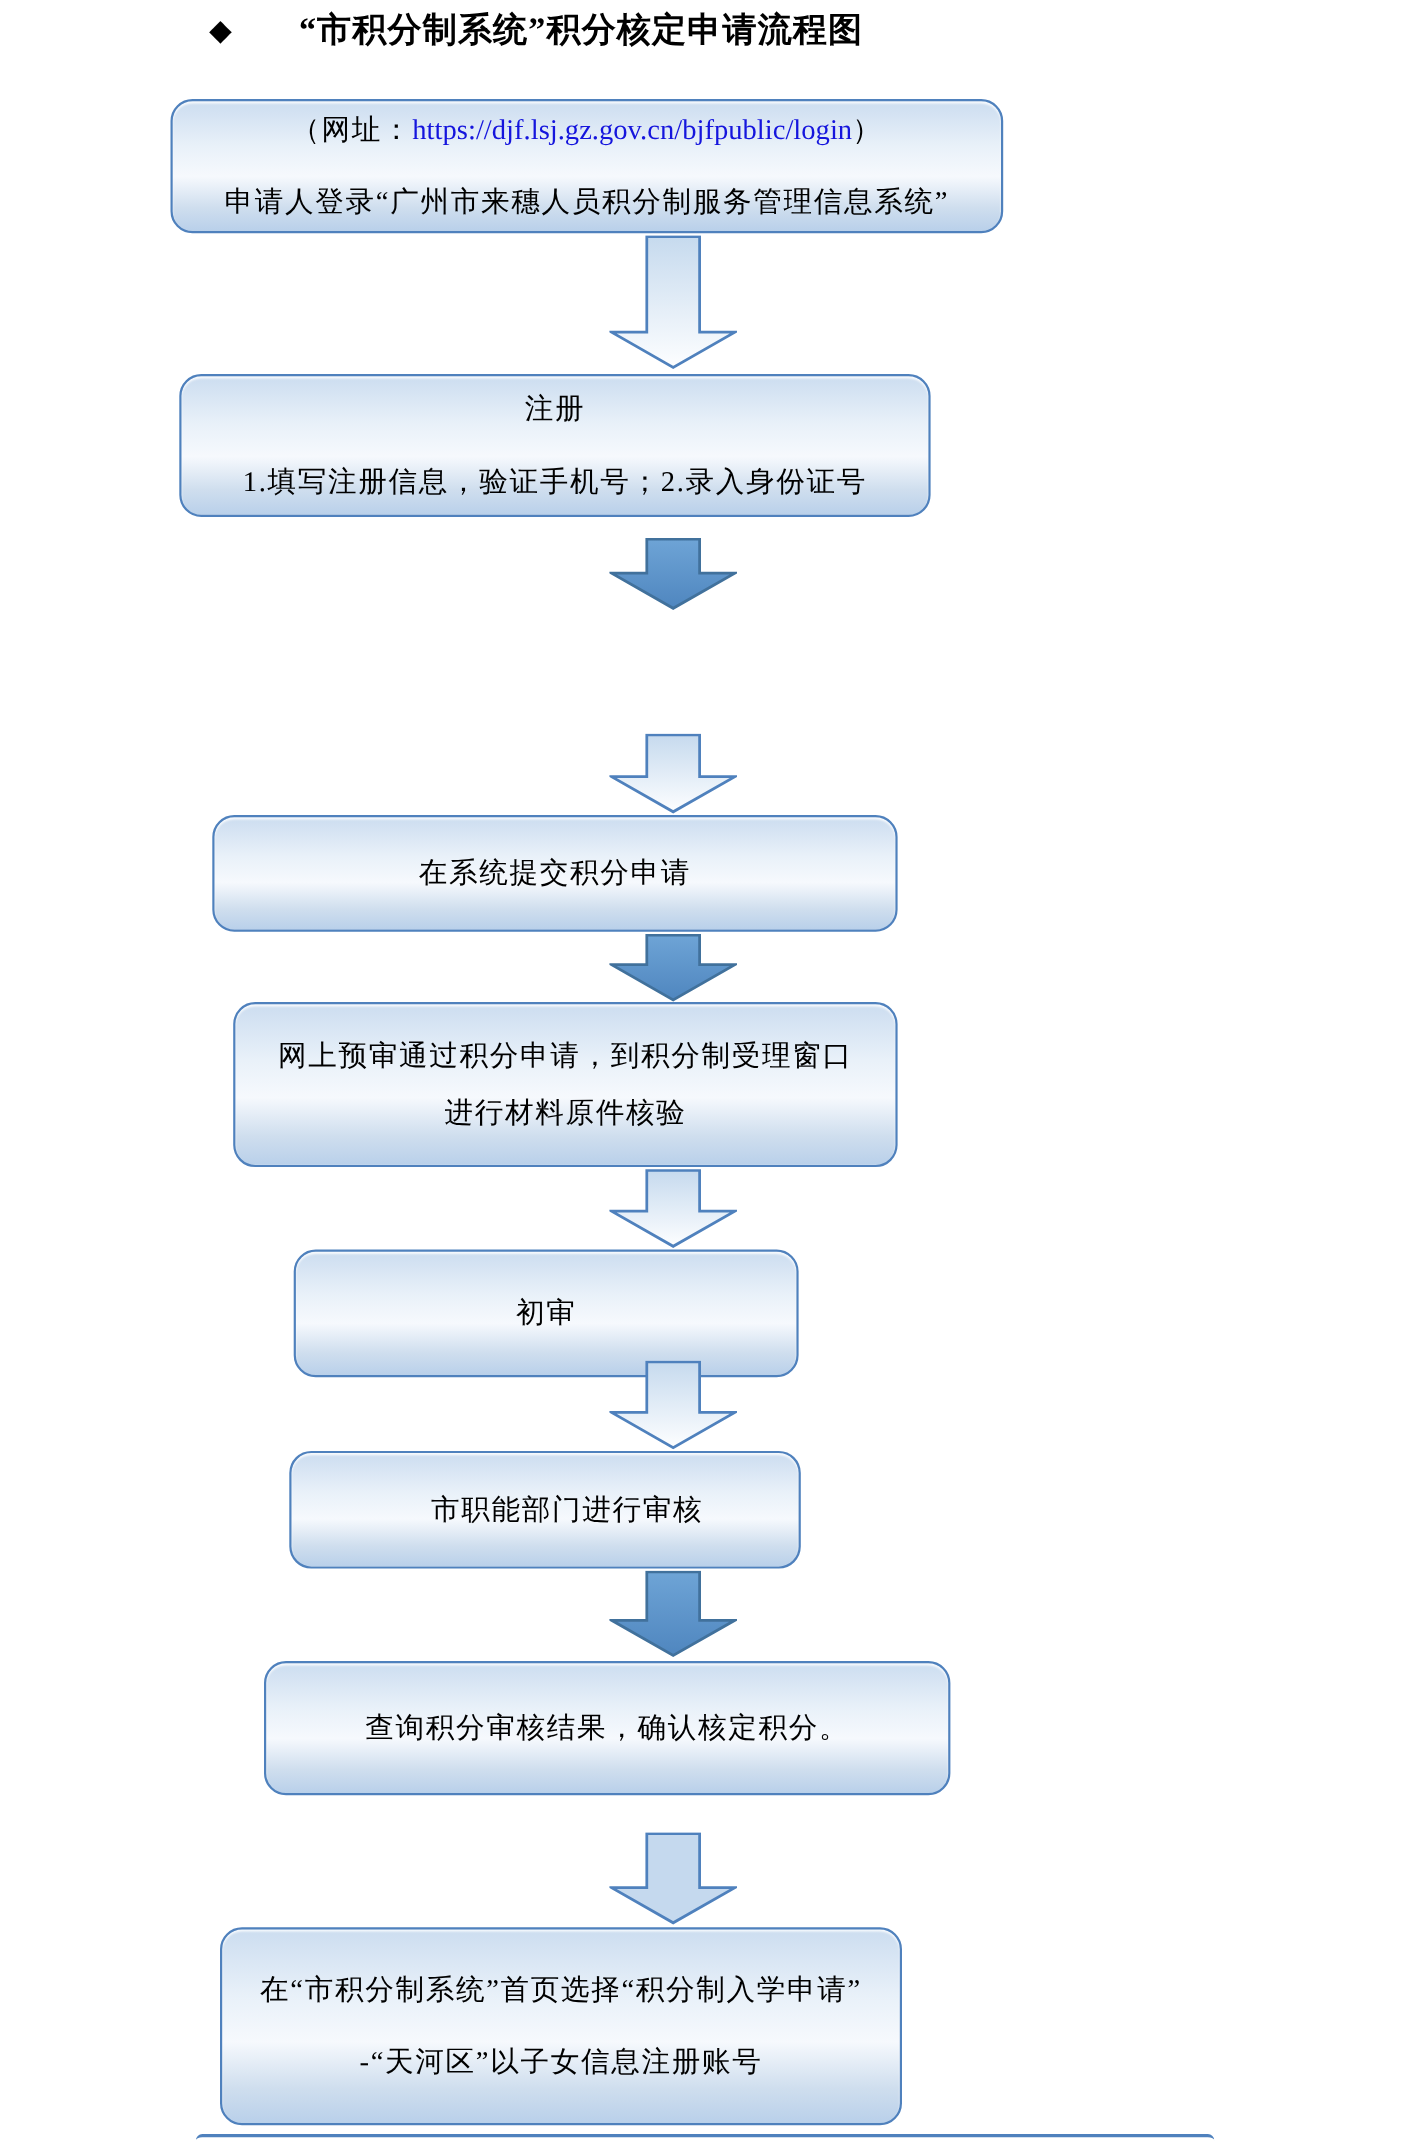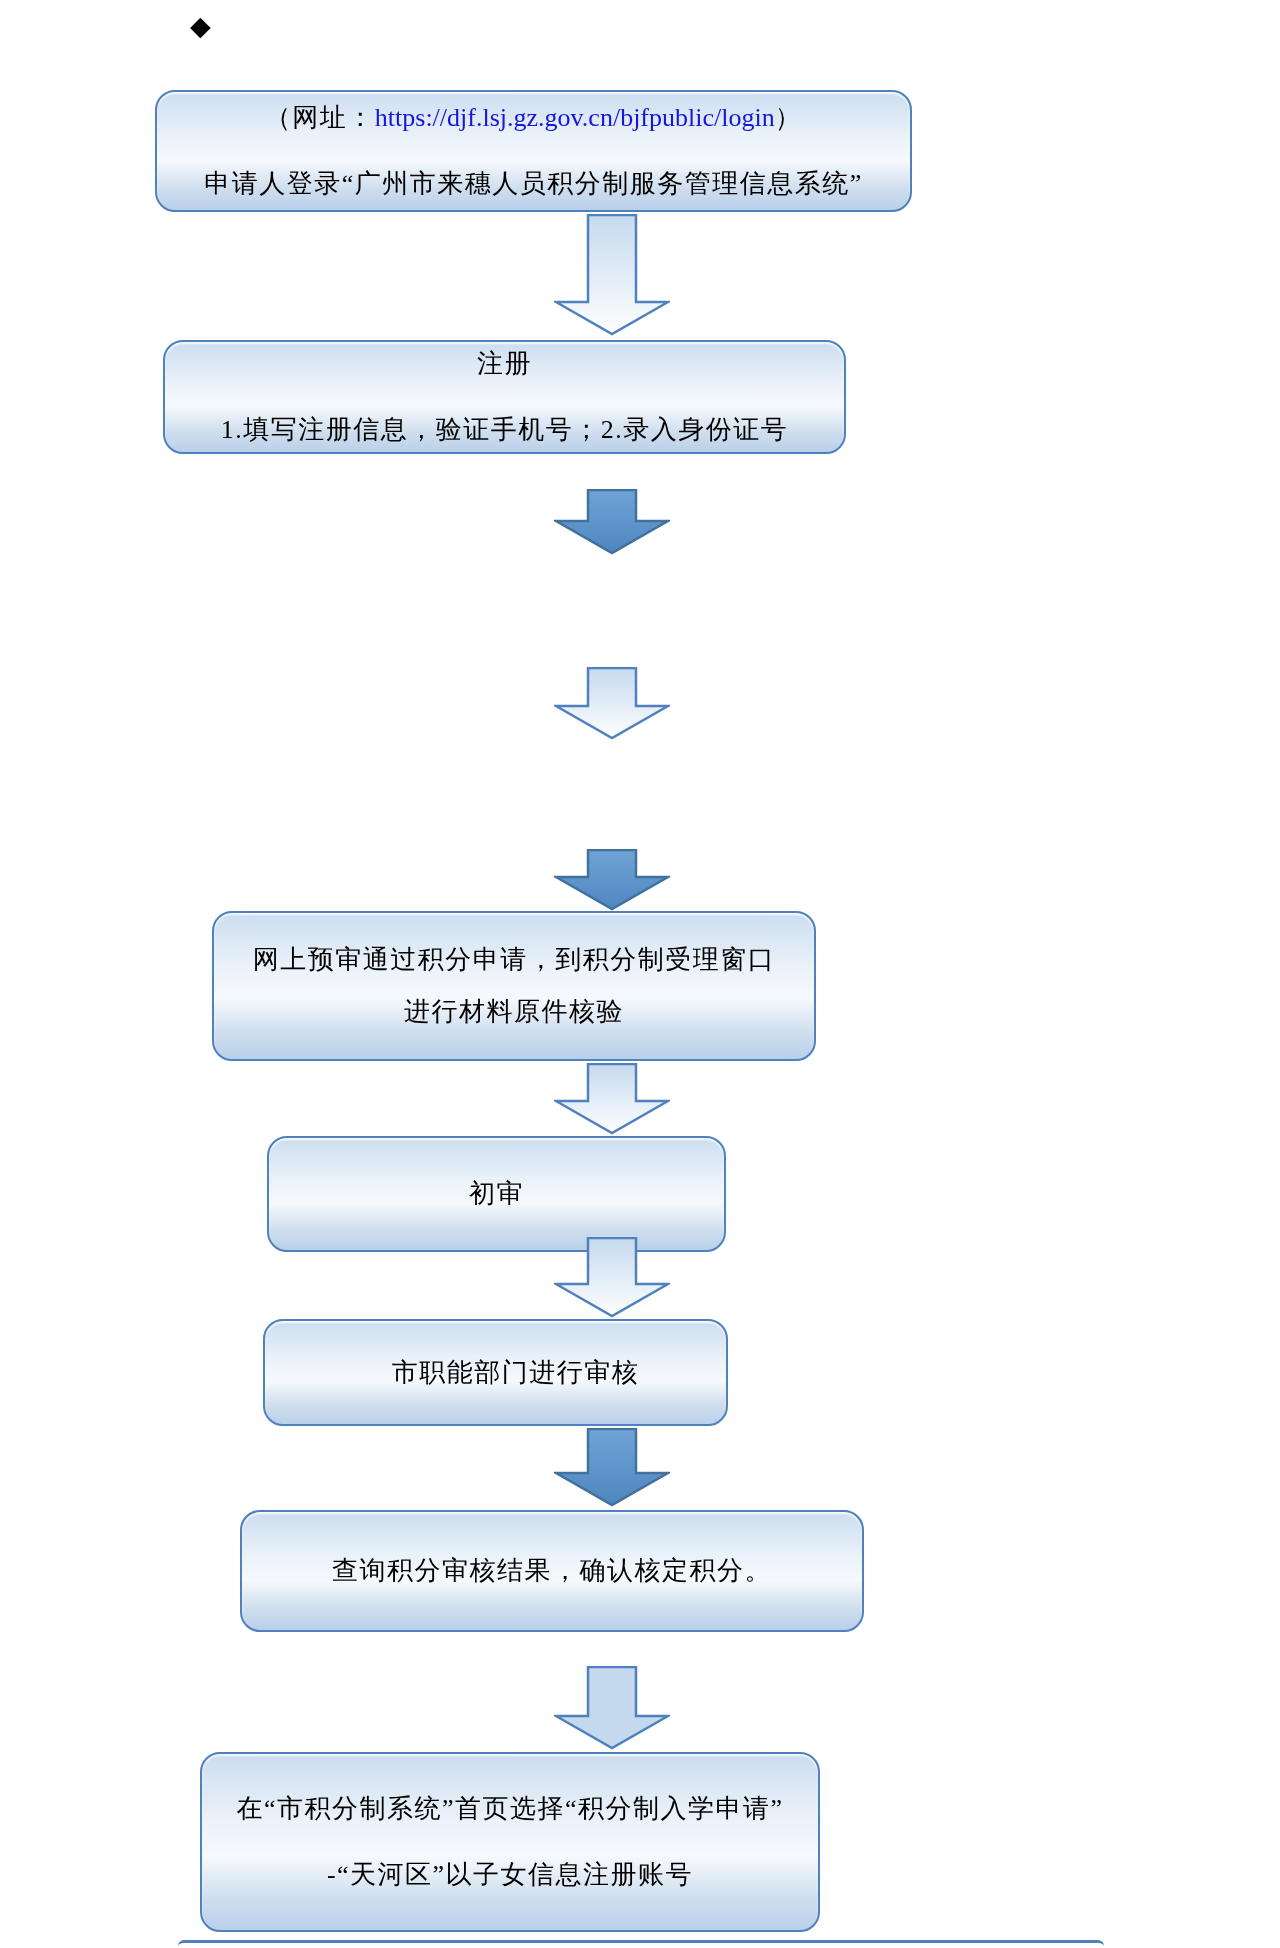--- a/index.html
+++ b/index.html
@@ -35,45 +35,49 @@
       </linearGradient>
       <linearGradient id="gSolid" x1="0" y1="0" x2="0" y2="1">
         <stop offset="0" stop-color="#6ea4d6"></stop>
           <stop offset="1" stop-color="#4f86bf"></stop>
       </linearGradient>
     </defs>
   </svg>
 
   <div class="title">
     <span class="bullet">◆</span>
+    <span>“市积分制系统”积分核定申请流程图</span>
   </div>
 
   <div class="box" style="left:155px;top:90px;width:757px;height:122px;">
     <div class="line"><span>（网址：</span><a class="link" href="#">https://djf.lsj.gz.gov.cn/bjfpublic/login</a><span>）</span></div>
     <div class="line">申请人登录“广州市来穗人员积分制服务管理信息系统”</div>
   </div>
 
   <svg class="arrow" style="left:554px;top:214px;" width="116" height="122" viewBox="0 0 116 122">
     <polygon class="p-light" points="34,1 82,1 82,88 114,88 58,120 2,88 34,88"></polygon>
   </svg>
 
-  <div class="box" style="left:163px;top:340px;width:683px;height:114px;">
+  <div class="box" style="left:163px;top:340px;width:683px;height:130px;">
     <div class="line">注册</div>
     <div class="line">1.填写注册信息，验证手机号；2.录入身份证号</div>
   </div>
 
   <svg class="arrow" style="left:554px;top:489px;" width="116" height="66" viewBox="0 0 116 66">
     <polygon class="p-solid" points="34,1 82,1 82,32 114,32 58,64 2,32 34,32"></polygon>
   </svg>
 
 
   <svg class="arrow" style="left:554px;top:667px;" width="116" height="73" viewBox="0 0 116 73">
     <polygon class="p-light" points="34,1 82,1 82,39 114,39 58,71 2,39 34,39"></polygon>
   </svg>
 
+  <div class="box" style="left:193px;top:741px;width:623px;height:106px;">
+    <div class="line">在系统提交积分申请</div>
+  </div>
 
   <svg class="arrow" style="left:554px;top:849px;" width="116" height="62" viewBox="0 0 116 62">
     <polygon class="p-solid" points="34,1 82,1 82,28 114,28 58,60 2,28 34,28"></polygon>
   </svg>
 
   <div class="box" style="left:212px;top:911px;width:604px;height:150px;gap:16px;">
     <div class="line">网上预审通过积分申请，到积分制受理窗口</div>
     <div class="line">进行材料原件核验</div>
   </div>
 

